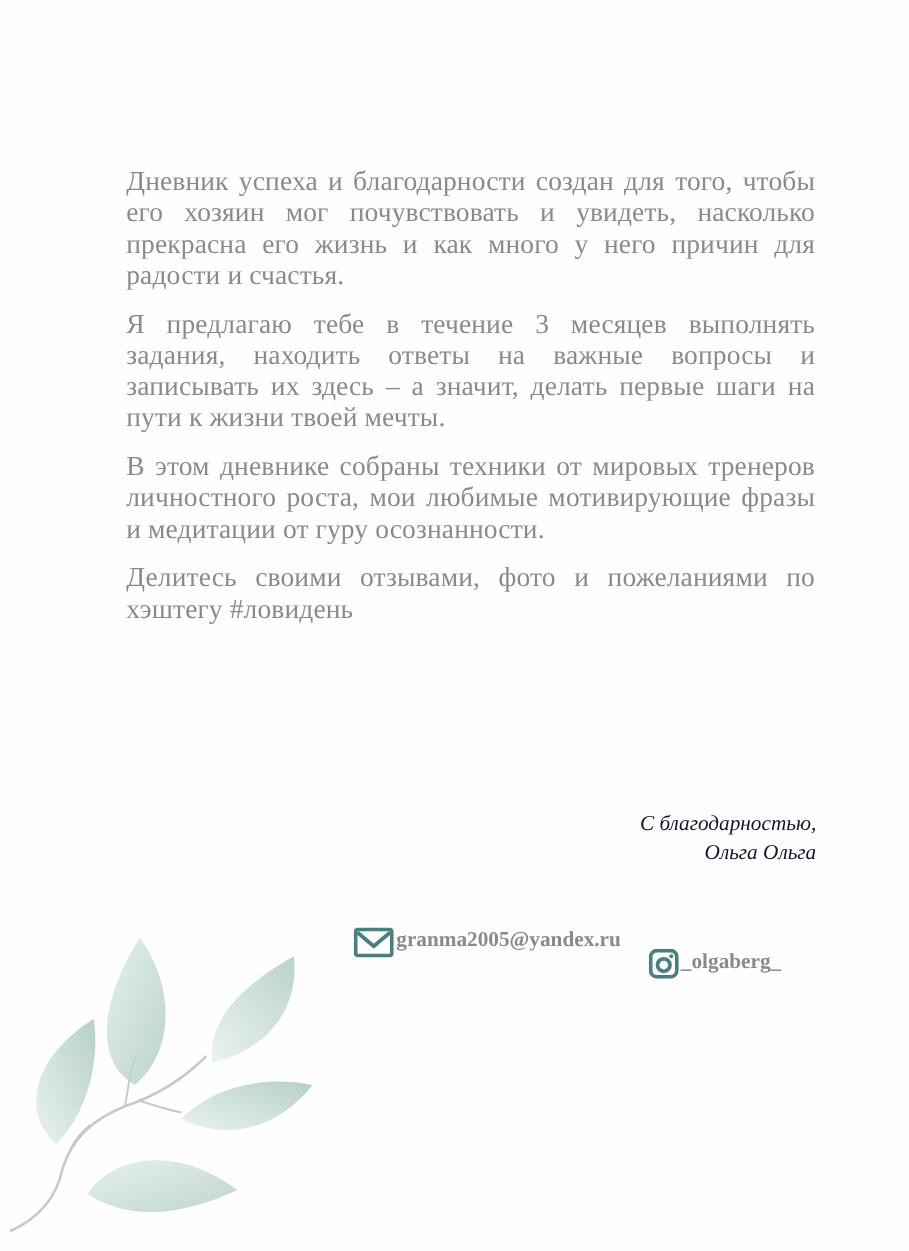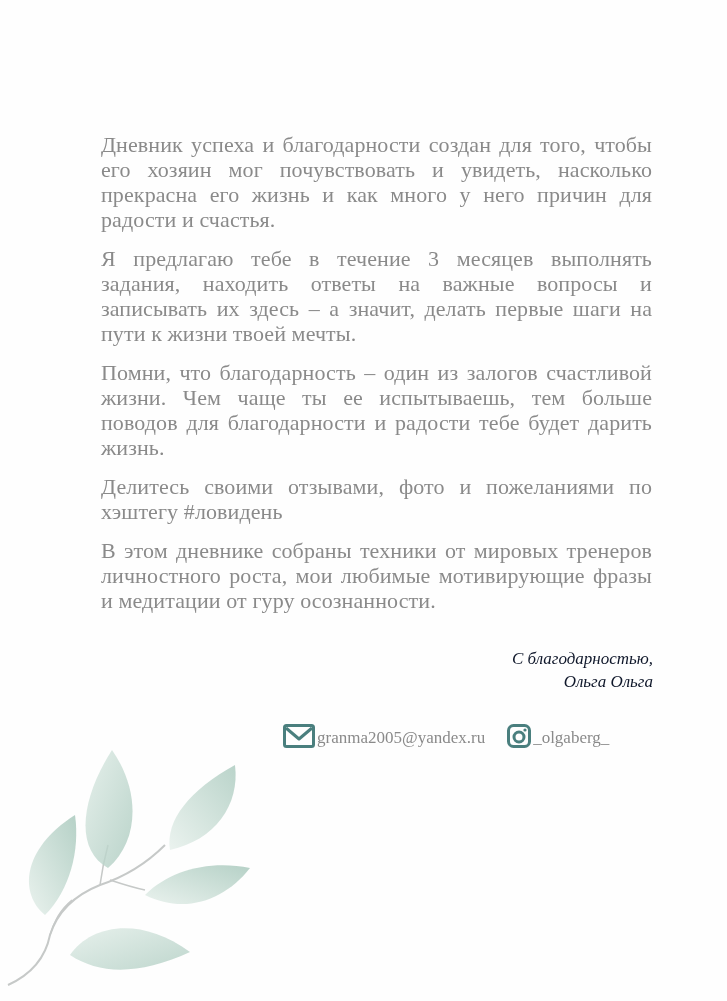--- a/index.html
+++ b/index.html
@@ -38,38 +38,38 @@
       position: absolute;
       top: 724px;
       left: 283px;
       display: flex;
       align-items: center;
       font-size: 17px;
       color: #8a8a8a;
     }
     .contact {
       display: flex;
-      align-items: flex-end;
+      align-items: flex-start;
+      font-weight: bold;
     }
-    .contact + .contact { margin-left: 22px; }
+    .contact + .contact { margin-left: 22px; margin-top: 35px; }
     .contact svg { display: block; margin-right: 2px; }
     .branch {
       position: absolute;
       left: 0; top: 720px;
     }
   </style>
 </head>
 <body>
 
 <div class="content">
   <p class="para">Дневник успеха и благодарности создан для того, чтобы его хозяин мог почувствовать и увидеть, насколько прекрасна его жизнь и как много у него причин для радости и счастья.</p>
   <p class="para">Я предлагаю тебе в течение 3 месяцев выполнять задания, находить ответы на важные вопросы и записывать их здесь – а значит, делать первые шаги на пути к жизни твоей мечты.</p>
-  <p class="para">Помни, что благодарность – один из залогов счастливой жизни. Чем чаще ты ее испытываешь, тем больше поводов для благодарности и радости тебе будет дарить жизнь.</p>
+  <p class="para">В этом дневнике собраны техники от мировых тренеров личностного роста, мои любимые мотивирующие фразы и медитации от гуру осознанности.</p>
   <p class="para">Делитесь своими отзывами, фото и пожеланиями по хэштегу #ловидень</p>
-  <p class="para">В этом дневнике собраны техники от мировых тренеров личностного роста, мои любимые мотивирующие фразы и медитации от гуру осознанности.</p>
 </div>
 
 <div class="signature">
   <div>С благодарностью,</div>
   <div>Ольга Ольга</div>
 </div>
 
 <div class="contacts">
   <div class="contact">
     <svg width="32" height="24" viewBox="0 0 32 24">

